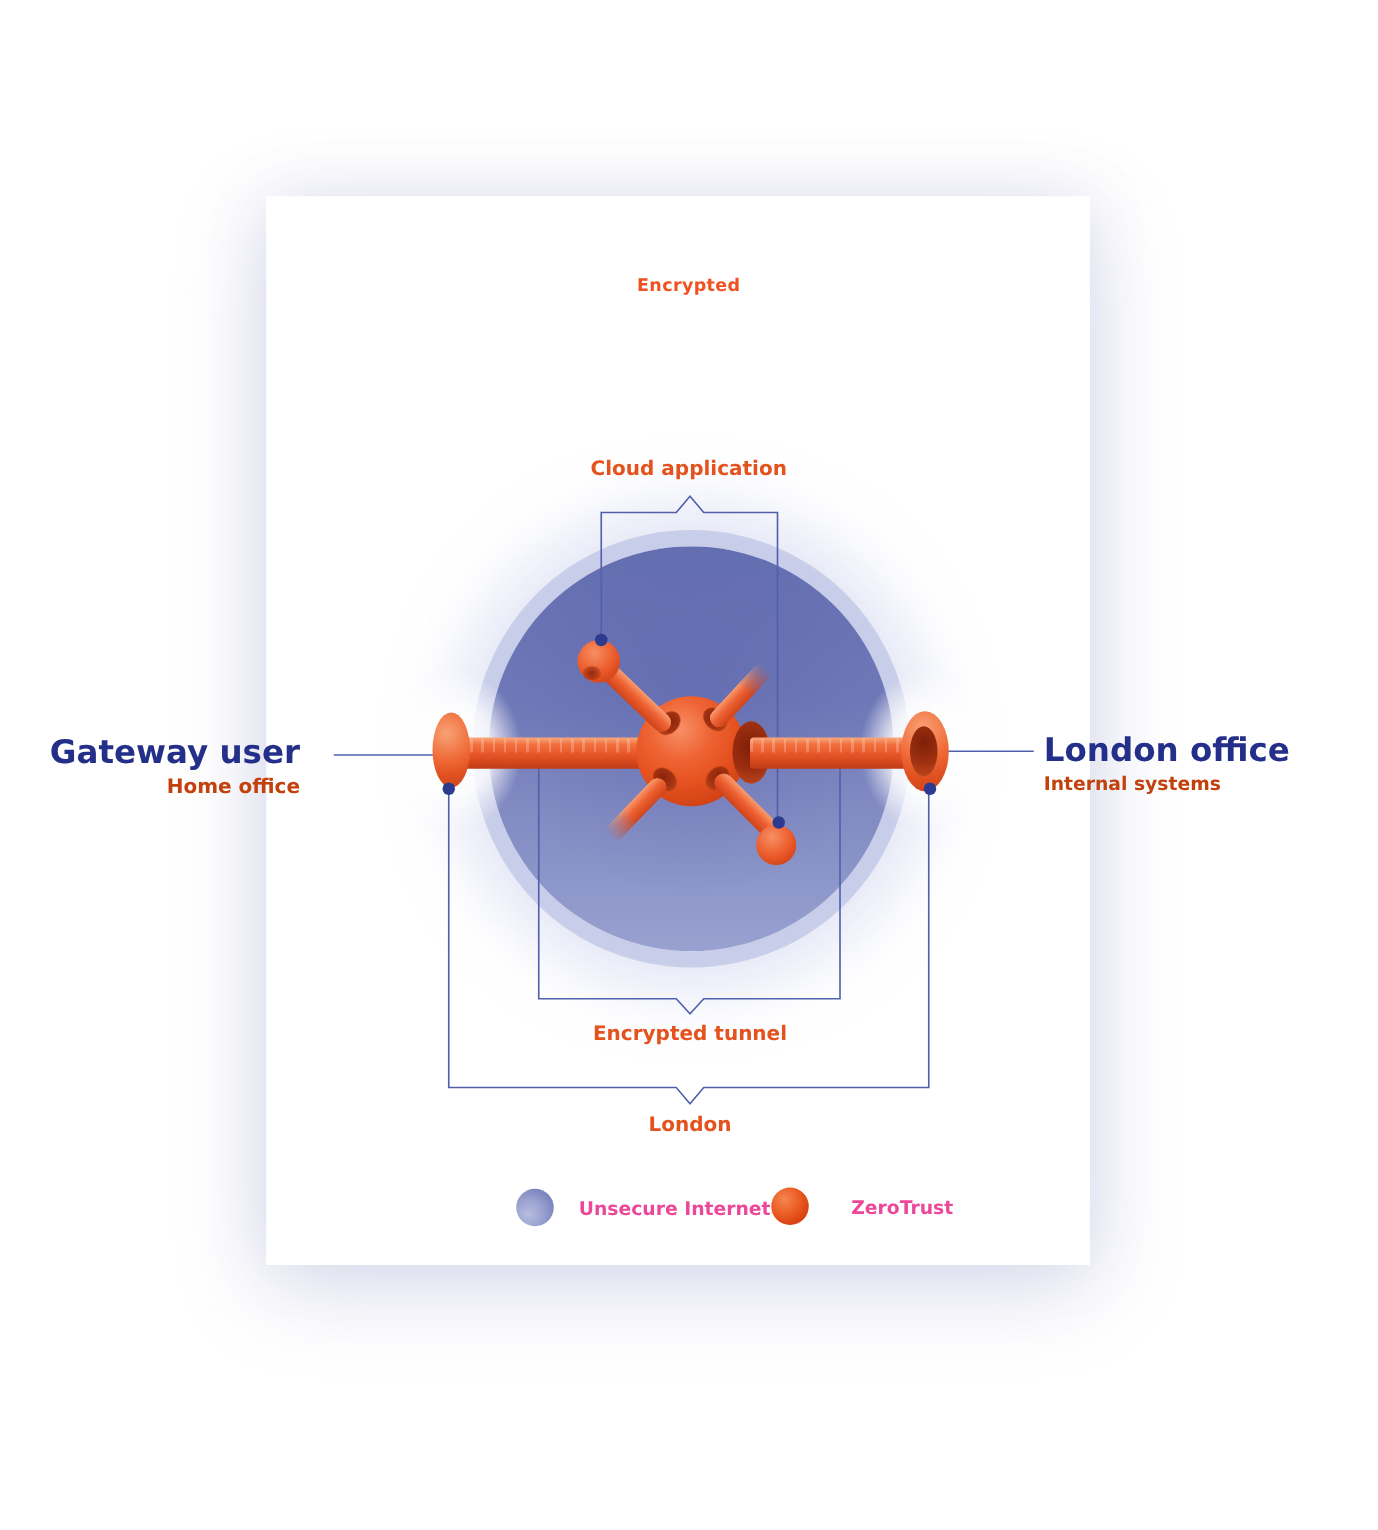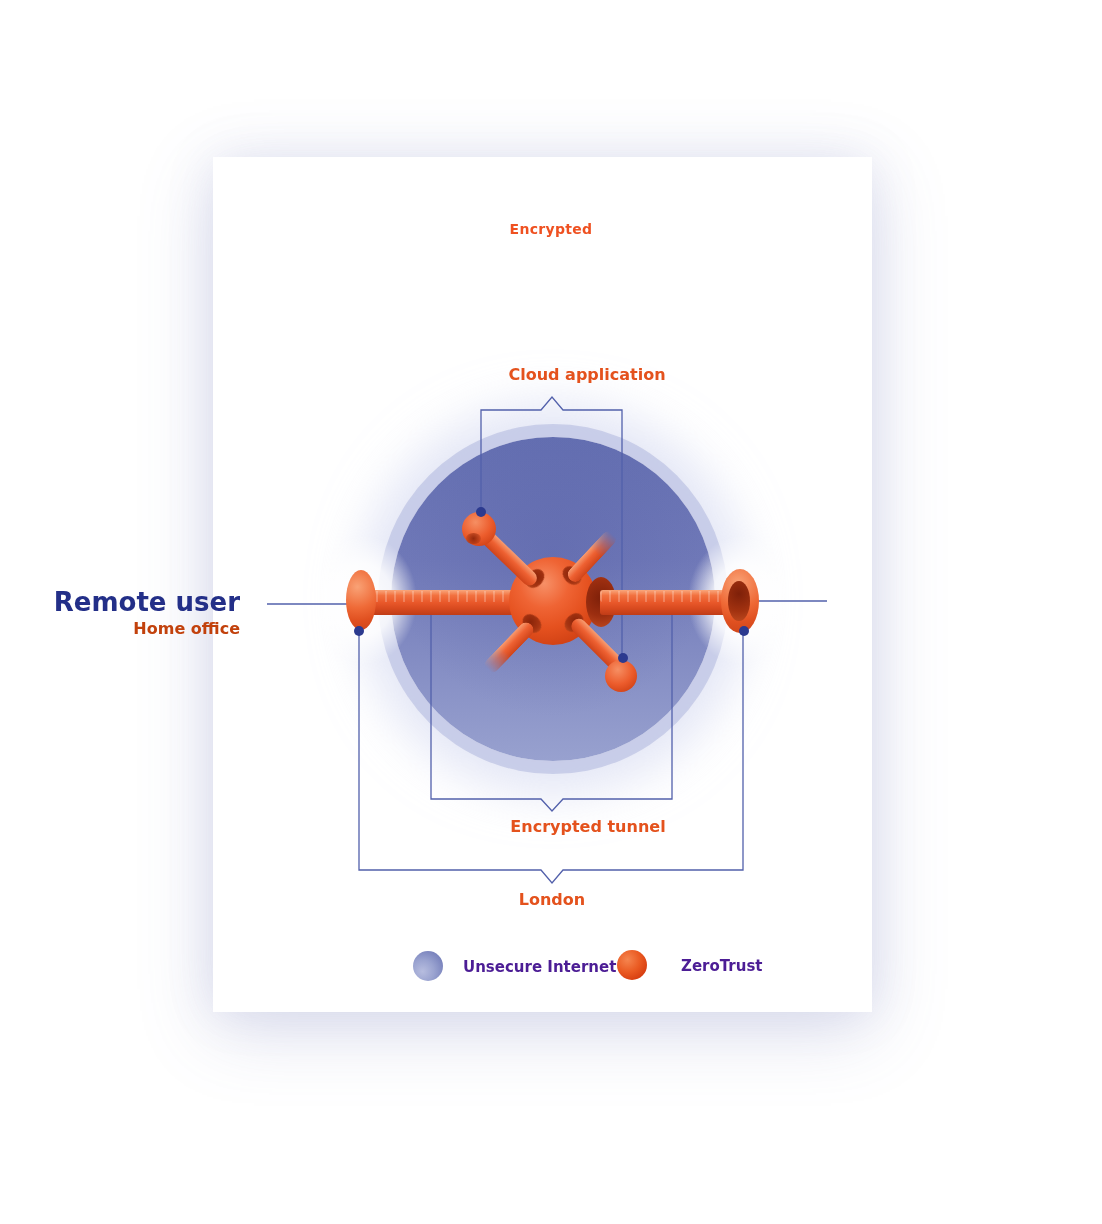--- a/index.html
+++ b/index.html
@@ -108,41 +108,41 @@
   .node-dot{position:absolute;width:10px;height:10px;border-radius:50%;background:#2c3a8f;z-index:12;}
   .dot-flange-left{left:354px;top:626px;}
   .dot-flange-right{left:739px;top:626px;}
   .dot-sat-tl{left:476px;top:507px;}
   .dot-sat-br{left:618px;top:653px;}
   
   .callout-orange{
     position:absolute;font-size:16px;font-weight:bold;color:#e4521d;white-space:nowrap;z-index:12;
   }
   .centered{transform:translateX(-50%);}
-  .label-cloud{left:551px;top:365px;margin-left:36px;}
-  .label-tunnel{left:552px;top:817px;margin-left:36px;}
+  .label-cloud{left:551px;top:365px;}
+  .label-tunnel{left:552px;top:817px;}
   .label-gateway{left:552px;top:890px;}
   .endpoint{position:absolute;z-index:12;white-space:nowrap;}
   .endpoint-left{right:862px;top:589px;text-align:right;}
   .endpoint-right{left:835px;top:588px;text-align:left;}
   .endpoint-main{font-size:26px;font-weight:bold;color:#232f88;line-height:1.05;}
   .endpoint-sub{font-size:16px;font-weight:bold;color:#c2410c;margin-top:3px;}
   .endpoint-right .endpoint-sub{font-size:15px;}
   
   .legend-swatch{position:absolute;border-radius:50%;width:30px;height:30px;z-index:12;}
   .swatch-blue{
     left:413px;top:951px;
     background:radial-gradient(circle at 32% 68%, #b7bddf 0%, #9aa3d0 40%, #7680bb 80%, #6f79b7 100%);
   }
   .swatch-orange{
     left:617px;top:950px;
     background:radial-gradient(circle at 35% 32%, #f5854f 0%, #ea5a22 45%, #d0340a 88%);
   }
   .legend-label{
-    position:absolute;font-size:15px;font-weight:bold;color:#4c1d95;z-index:12;white-space:nowrap;
+    position:absolute;font-size:15px;font-weight:bold;color:#ec4899;z-index:12;white-space:nowrap;
   }
   .legend-label-blue{left:463px;top:958px;}
   .legend-label-orange{left:681px;top:957px;}
 </style>
 </head>
 <body>
 
 <div class="stage">
 
   <div class="card"></div>
@@ -185,22 +185,26 @@
   <div class="node-dot dot-flange-left"></div>
   <div class="node-dot dot-flange-right"></div>
   <div class="node-dot dot-sat-tl"></div>
   <div class="node-dot dot-sat-br"></div>
 
   <div class="callout-orange centered label-cloud">Cloud application</div>
   <div class="callout-orange centered label-tunnel">Encrypted tunnel</div>
   <div class="callout-orange centered label-gateway">London</div>
 
   <div class="endpoint endpoint-left">
-    <div class="endpoint-main">Remote user</div>
+    <div class="endpoint-main">Gateway user</div>
     <div class="endpoint-sub">Home office</div>
+  </div>
+  <div class="endpoint endpoint-right">
+    <div class="endpoint-main">London office</div>
+    <div class="endpoint-sub">Internal systems</div>
   </div>
 
   <div class="legend-swatch swatch-blue"></div>
   <div class="legend-label legend-label-blue">Unsecure Internet</div>
   <div class="legend-swatch swatch-orange"></div>
   <div class="legend-label legend-label-orange">ZeroTrust</div>
 
 </div>
 
 </body></html>

